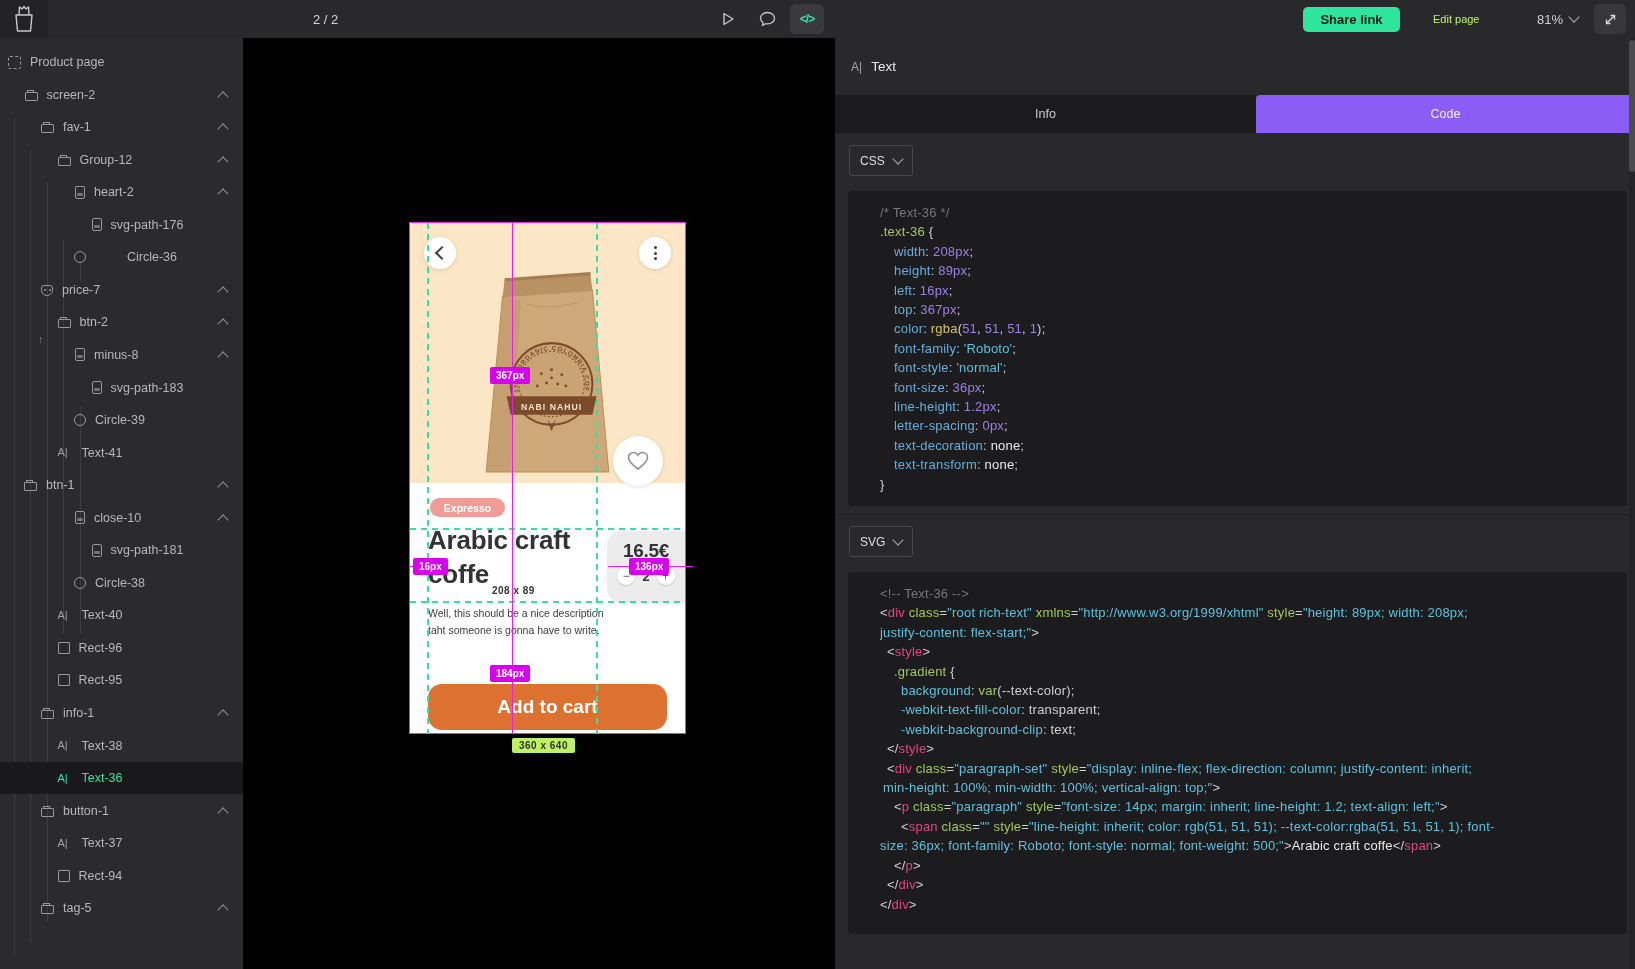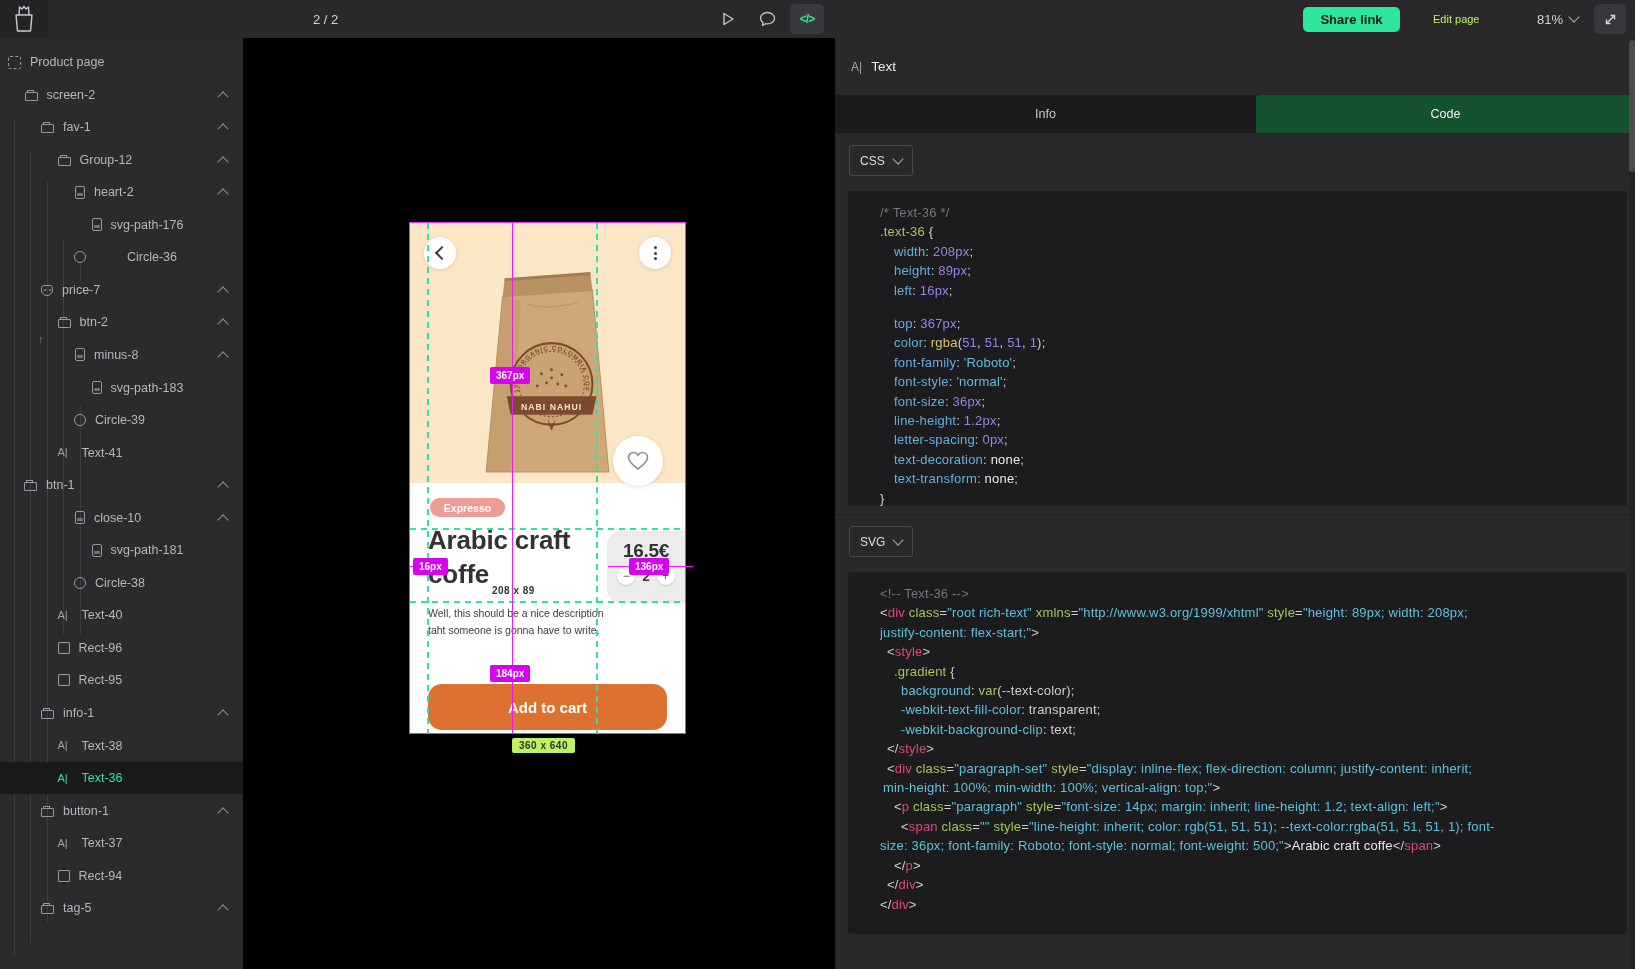--- a/index.html
+++ b/index.html
@@ -56,37 +56,37 @@
   #btn-heart{left:203px;top:213px;width:50px;height:50px}
   #prod-tag{position:absolute;left:20px;top:275px;width:75px;height:19px;background:#ef9c96;border-radius:10px;color:#fff;font-size:10.5px;font-weight:600;display:flex;align-items:center;justify-content:center}
   #prod-title{position:absolute;left:18px;top:301px;width:178px;font-size:26px;line-height:1.3;font-weight:600;color:#333;letter-spacing:-.2px}
   #sel-size{position:absolute;left:82px;top:362px;font-size:10px;font-weight:600;color:#333;letter-spacing:.5px}
   #price-box{position:absolute;left:197px;top:308px;width:78px;height:72px;background:#ececec;border-radius:14px 0 0 14px}
   #price{margin-top:9px;text-align:center;font-size:19px;font-weight:800;color:#333;letter-spacing:-.3px}
   #stepper{display:flex;align-items:center;justify-content:center;gap:7px;margin-top:5px}
   .step-btn{width:18px;height:18px;border-radius:50%;background:#fff;box-shadow:0 1px 2px rgba(0,0,0,.15);display:flex;align-items:center;justify-content:center;color:#555;font-size:12px;cursor:pointer}
   #qty{font-size:13px;font-weight:700;color:#333}
   #prod-desc{position:absolute;left:18px;top:382px;width:192px;font-size:10.5px;line-height:1.6;color:#3c3c3c}
-  #add-btn{position:absolute;left:18px;top:461px;width:239px;height:46px;background:#dd7230;border-radius:14px;display:flex;align-items:center;justify-content:center;color:#fff;font-size:15px;font-weight:700;cursor:pointer}
+  #add-btn{position:absolute;left:18px;top:461px;width:239px;height:46px;background:#dd7230;border-radius:14px;display:flex;align-items:center;justify-content:center;color:#fff;font-size:19px;font-weight:700;cursor:pointer}
   #frame-size{position:absolute;left:269px;top:700px;background:#bef264;color:#333;font-size:10px;font-weight:600;letter-spacing:.5px;padding:2px 7px;border-radius:2px}
   
   .vline-m{position:absolute;width:1px;background:#e81cf0;z-index:6}
   .hline-m{position:absolute;height:1px;background:#e81cf0;z-index:6}
   .vdash{position:absolute;width:2px;z-index:5;background:repeating-linear-gradient(180deg,#35dfa9 0 6px,transparent 6px 11px)}
   .hdash{position:absolute;height:2px;z-index:5;background:repeating-linear-gradient(90deg,#35dfa9 0 6px,transparent 6px 11px)}
   .mlabel{position:absolute;background:#d703ee;color:#fff;font-size:10px;font-weight:600;line-height:15px;padding:1px 6px;border-radius:2px;z-index:8}
 
   
   #panel{left:835px;top:38px;width:800px;height:931px;background:#29292c}
   #panel-head{position:absolute;left:0;top:0;width:800px;height:57px;background:#29292c;border-bottom:1px solid #202023;display:flex;align-items:center}
   #panel-head .ticon{color:#a2a2a7;font-size:12px;margin-left:16px;margin-right:9px}
   #panel-head .ptitle{color:#ececef;font-size:13.5px}
   .tab{position:absolute;top:57px;height:38px;display:flex;align-items:center;justify-content:center;font-size:12.5px;cursor:pointer}
   #tab-info{left:0;width:421px;background:#1b1b1e;color:#c9c9cc}
-  #tab-code{left:421px;width:379px;background:#14532d;color:#f2f2f2;border-radius:4px 0 0 0}
+  #tab-code{left:421px;width:379px;background:#8b5cf6;color:#f2f2f2;border-radius:4px 0 0 0}
   .dropdown{position:absolute;border:1px solid #48484c;border-radius:3px;display:flex;align-items:center;gap:9px;padding:0 10px;height:29px;color:#dedee1;font-size:12px;cursor:pointer}
   #dd-css{left:14px;top:107px}
   #dd-svg{left:14px;top:488px}
   .codeblock{position:absolute;left:13px;width:779px;background:#1c1c1f;border-radius:4px;padding:12px 0;box-sizing:border-box}
   #css-block{top:153px;height:315px}
   #svg-block{top:534px;height:362px}
   .cl{white-space:pre;font-size:13px;line-height:19.4px;margin-left:32px;letter-spacing:.2px;overflow:hidden}
   .tk-com{color:#76767b}.tk-sel{color:#a5c75c}.tk-prop{color:#64aede}.tk-val{color:#9c81e4}
   .tk-fn{color:#d6c468}.tk-str{color:#5ec1dc}.tk-tag{color:#e0477e}.tk-attr{color:#a5c75c}
   .tk-white{color:#ececec}.tk-plain{color:#cfcfd2}
@@ -383,21 +383,21 @@
   <div id="dd-css" class="dropdown">
     <span>CSS</span>
     <i class="chevdown"></i>
   </div>
   <div id="css-block" class="codeblock">
       <div class="cl" style="padding-left: 0px;"><span class="tk-com">/* Text-36 */</span></div>
       <div class="cl" style="padding-left: 0px;"><span class="tk-sel">.text-36</span><span class="tk-plain"> {</span></div>
       <div class="cl" style="padding-left: 14px;"><span class="tk-prop">width</span><span class="tk-plain">: </span><span class="tk-val">208px</span><span class="tk-plain">;</span></div>
       <div class="cl" style="padding-left: 14px;"><span class="tk-prop">height</span><span class="tk-plain">: </span><span class="tk-val">89px</span><span class="tk-plain">;</span></div>
       <div class="cl" style="padding-left: 14px;"><span class="tk-prop">left</span><span class="tk-plain">: </span><span class="tk-val">16px</span><span class="tk-plain">;</span></div>
-      <div class="cl" style="padding-left: 14px; margin-top: 14px;"><span class="tk-prop">top</span><span class="tk-plain">: </span><span class="tk-val">367px</span><span class="tk-plain">;</span></div>
+      <div class="cl" style="padding-left: 14px;"><span class="tk-prop">top</span><span class="tk-plain">: </span><span class="tk-val">367px</span><span class="tk-plain">;</span></div>
       <div class="cl" style="padding-left: 14px;"><span class="tk-prop">color</span><span class="tk-plain">: </span><span class="tk-fn">rgba</span><span class="tk-plain">(</span><span class="tk-val">51</span><span class="tk-plain">, </span><span class="tk-val">51</span><span class="tk-plain">, </span><span class="tk-val">51</span><span class="tk-plain">, </span><span class="tk-val">1</span><span class="tk-plain">);</span></div>
       <div class="cl" style="padding-left: 14px;"><span class="tk-prop">font-family</span><span class="tk-plain">: </span><span class="tk-str">'Roboto'</span><span class="tk-plain">;</span></div>
       <div class="cl" style="padding-left: 14px;"><span class="tk-prop">font-style</span><span class="tk-plain">: </span><span class="tk-str">'normal'</span><span class="tk-plain">;</span></div>
       <div class="cl" style="padding-left: 14px;"><span class="tk-prop">font-size</span><span class="tk-plain">: </span><span class="tk-val">36px</span><span class="tk-plain">;</span></div>
       <div class="cl" style="padding-left: 14px;"><span class="tk-prop">line-height</span><span class="tk-plain">: </span><span class="tk-val">1.2px</span><span class="tk-plain">;</span></div>
       <div class="cl" style="padding-left: 14px;"><span class="tk-prop">letter-spacing</span><span class="tk-plain">: </span><span class="tk-val">0px</span><span class="tk-plain">;</span></div>
       <div class="cl" style="padding-left: 14px;"><span class="tk-prop">text-decoration</span><span class="tk-plain">: </span><span class="tk-white">none</span><span class="tk-plain">;</span></div>
       <div class="cl" style="padding-left: 14px;"><span class="tk-prop">text-transform</span><span class="tk-plain">: </span><span class="tk-white">none</span><span class="tk-plain">;</span></div>
       <div class="cl" style="padding-left: 0px;"><span class="tk-plain">}</span></div>
     </div>

